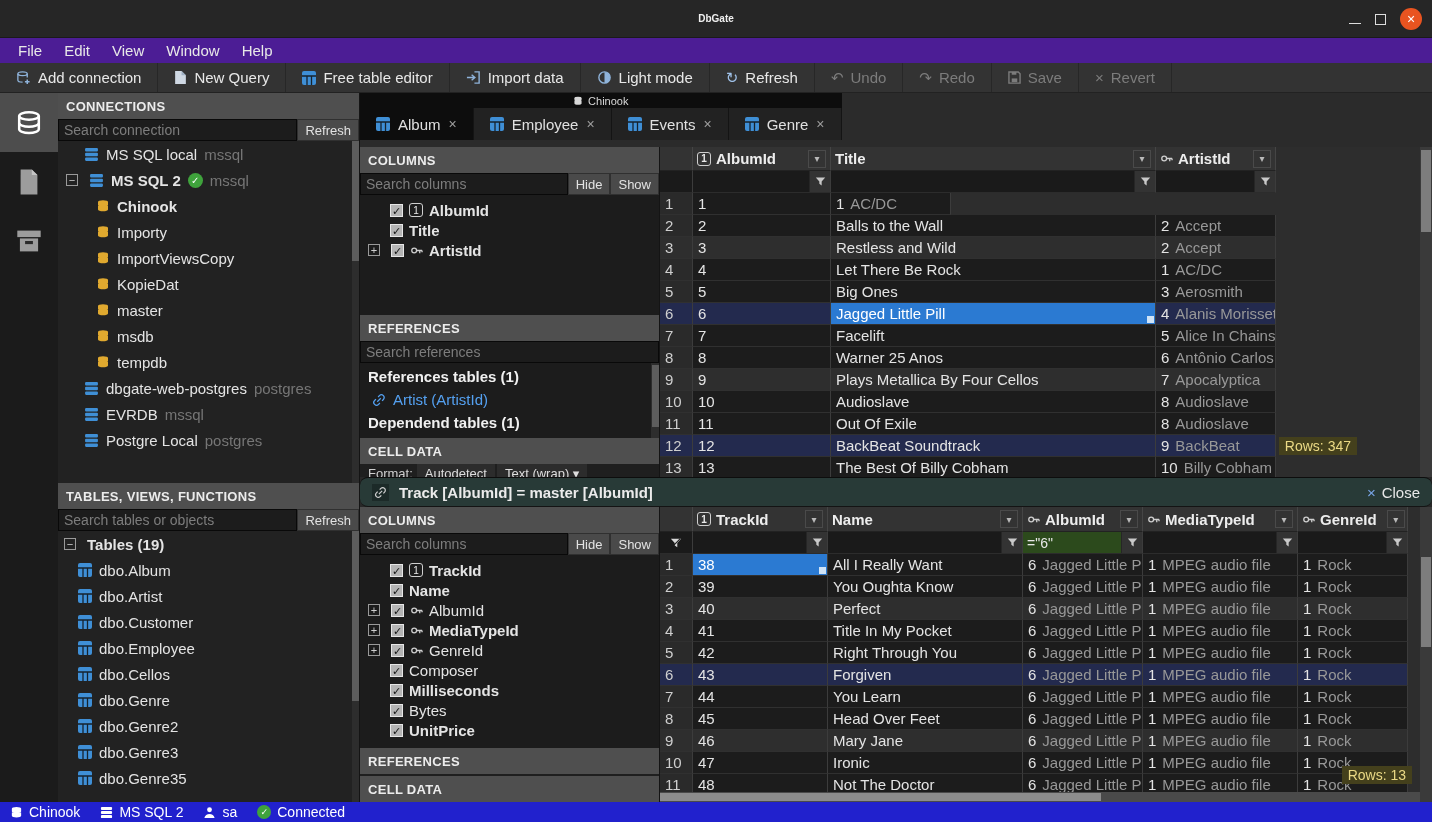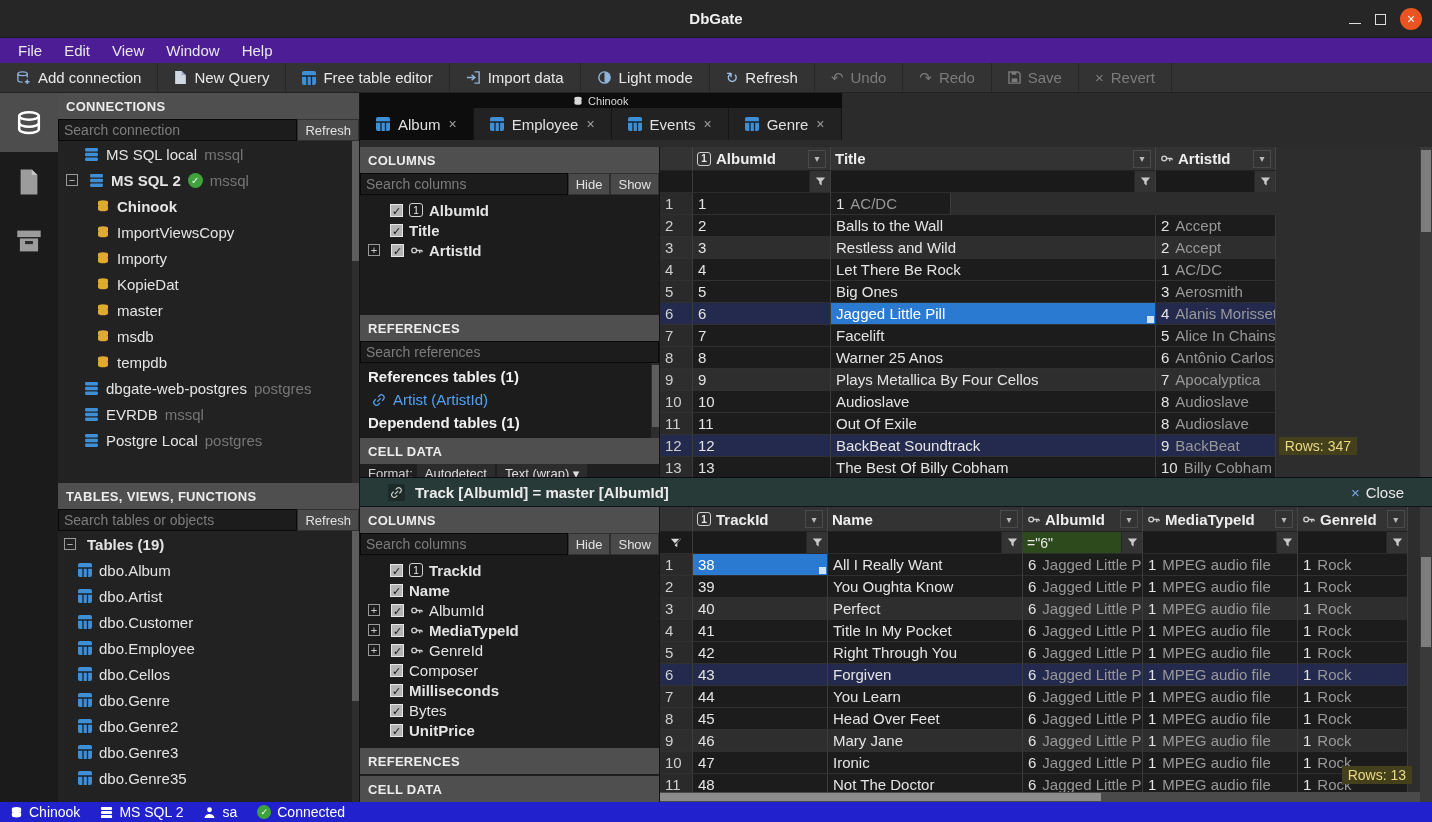--- a/index.html
+++ b/index.html
@@ -2,21 +2,21 @@
 <html><head>
 <meta charset="utf-8">
 <style>
   * { margin:0; padding:0; box-sizing:border-box; }
   html,body { width:1432px; height:822px; overflow:hidden; background:#282828;
     font-family:"Liberation Sans","DejaVu Sans",sans-serif; font-size:15px; color:#e2e2e2; }
 
   
   .titlebar { position:absolute; top:0; left:0; right:0; height:38px; background:#262626;
     display:flex; align-items:center; justify-content:center; border-bottom:1px solid #1a1a1a; }
-  .titlebar .title { font-weight:bold; font-size:15px; color:#f0f0f0; }
+  .titlebar .title { font-weight:bold; font-size:10px; color:#f0f0f0; }
   .winctl { position:absolute; right:10px; top:0; height:38px; display:flex; align-items:center; gap:14px; }
   .win-min { width:12px; height:1px; background:#ddd; margin-top:8px; }
   .win-max { width:11px; height:11px; border:1px solid #ddd; }
   .win-close { width:22px; height:22px; border-radius:50%; background:#E95420; color:#fff;
     display:flex; align-items:center; justify-content:center; font-size:14px; }
 
   
   .menubar { position:absolute; top:38px; left:0; right:0; height:25px; background:#4c1d95;
     display:flex; align-items:center; padding-left:8px; gap:2px; }
   .menubar .mi { padding:2px 10px; color:#e8e8e8; }
@@ -127,21 +127,21 @@
   .c.selcell::after { content:""; position:absolute; right:1px; bottom:1px; width:7px; height:7px; background:#cfe3f7; }
   .w-a1{width:138px}.w-a2{width:325px}.w-a3{width:120px}
   .w-b1{width:135px}.w-b2{width:195px}.w-b3{width:120px}.w-b4{width:155px}.w-b5{width:110px}
   .rows-badge { position:absolute; background:#44401c; color:#ead985; font-size:14px; padding:1px 6px; }
   .hscroll { position:absolute; left:0; right:12px; bottom:0; height:10px; background:#4a4a4a; }
   .hscroll .th { position:absolute; top:1px; bottom:1px; left:0; width:58%; background:#8c8c8c; }
 
   
   .detailzone { flex:1; display:flex; flex-direction:column; min-height:0; }
   .detailhead { height:30px; background:#283a37; border-top:1px solid #0d0d0d; border-bottom:1px solid #141414;
-    display:flex; align-items:center; padding:0 28px; gap:10px; flex:0 0 auto; }
+    display:flex; align-items:center; padding:0 12px; gap:10px; flex:0 0 auto;border-radius:8px; }
   .detailhead .ttl { font-weight:bold; color:#ebebeb; }
   .detailhead .sp { flex:1; }
   .closebtn { display:flex; align-items:center; gap:6px; color:#e8e8e8; }
   .closebtn .x { color:#7aa6e8; }
   .detailbody { flex:1; display:flex; min-height:0; }
 
   .icon-box { display:flex; align-items:center; }
   .pkic { width:14px; height:14px; border:1px solid #cfcfcf; border-radius:3px; font-size:10px;
     color:#e8e8e8; display:flex; align-items:center; justify-content:center; flex:0 0 auto; }
   .sect-gap { height:4px; background:#1f1f1f; }
@@ -322,31 +322,31 @@
         <span class="lbl b">Chinook</span>
       </div>
       <div class="tree-item child">
         <span class="ic">
             <svg width="14" height="14" viewBox="0 0 14 14">
               <ellipse cx="7" cy="3" rx="5" ry="1.8" fill="#e0a92f"></ellipse>
               <path d="M2 3v3c0 1 2.2 1.8 5 1.8s5-.8 5-1.8V3" fill="#e0a92f"></path>
               <path d="M2 7v3.5c0 1 2.2 1.8 5 1.8s5-.8 5-1.8V7" fill="#e0a92f"></path>
             </svg>
           </span>
-        <span class="lbl">ImportViewsCopy</span>
+        <span class="lbl">Importy</span>
       </div>
       <div class="tree-item child">
         <span class="ic">
             <svg width="14" height="14" viewBox="0 0 14 14">
               <ellipse cx="7" cy="3" rx="5" ry="1.8" fill="#e0a92f"></ellipse>
               <path d="M2 3v3c0 1 2.2 1.8 5 1.8s5-.8 5-1.8V3" fill="#e0a92f"></path>
               <path d="M2 7v3.5c0 1 2.2 1.8 5 1.8s5-.8 5-1.8V7" fill="#e0a92f"></path>
             </svg>
           </span>
-        <span class="lbl">Importy</span>
+        <span class="lbl">ImportViewsCopy</span>
       </div>
       <div class="tree-item child">
         <span class="ic">
             <svg width="14" height="14" viewBox="0 0 14 14">
               <ellipse cx="7" cy="3" rx="5" ry="1.8" fill="#e0a92f"></ellipse>
               <path d="M2 3v3c0 1 2.2 1.8 5 1.8s5-.8 5-1.8V3" fill="#e0a92f"></path>
               <path d="M2 7v3.5c0 1 2.2 1.8 5 1.8s5-.8 5-1.8V7" fill="#e0a92f"></path>
             </svg>
           </span>
         <span class="lbl">KopieDat</span>

